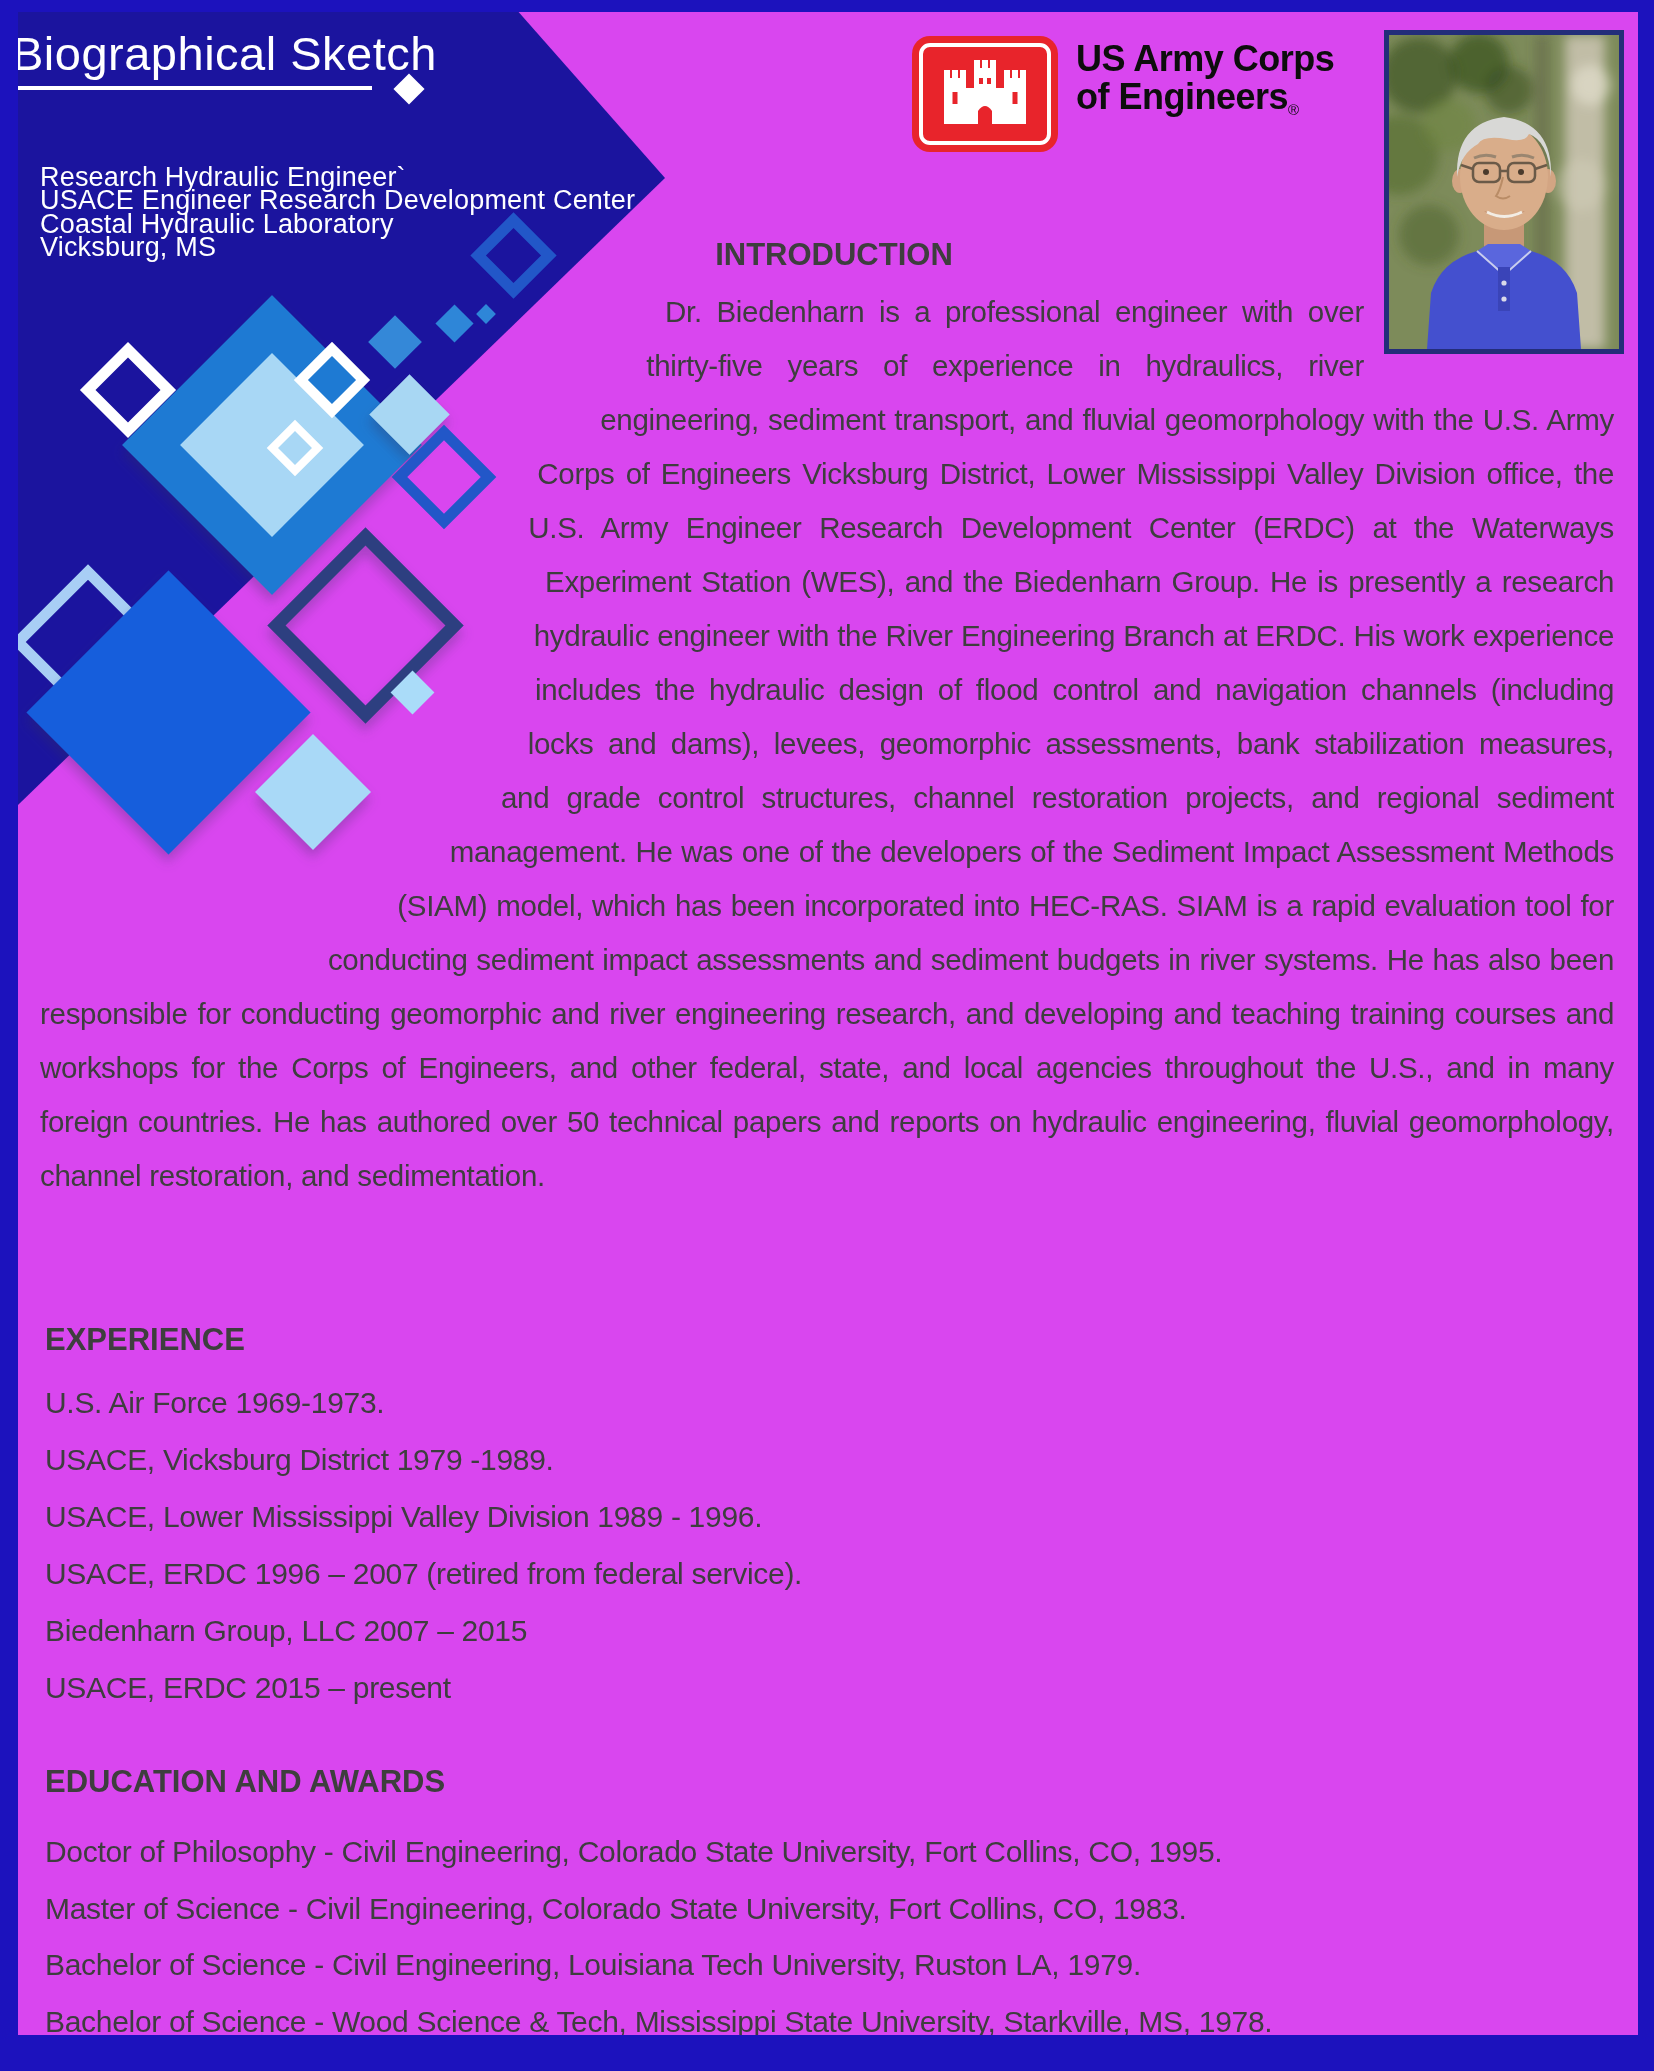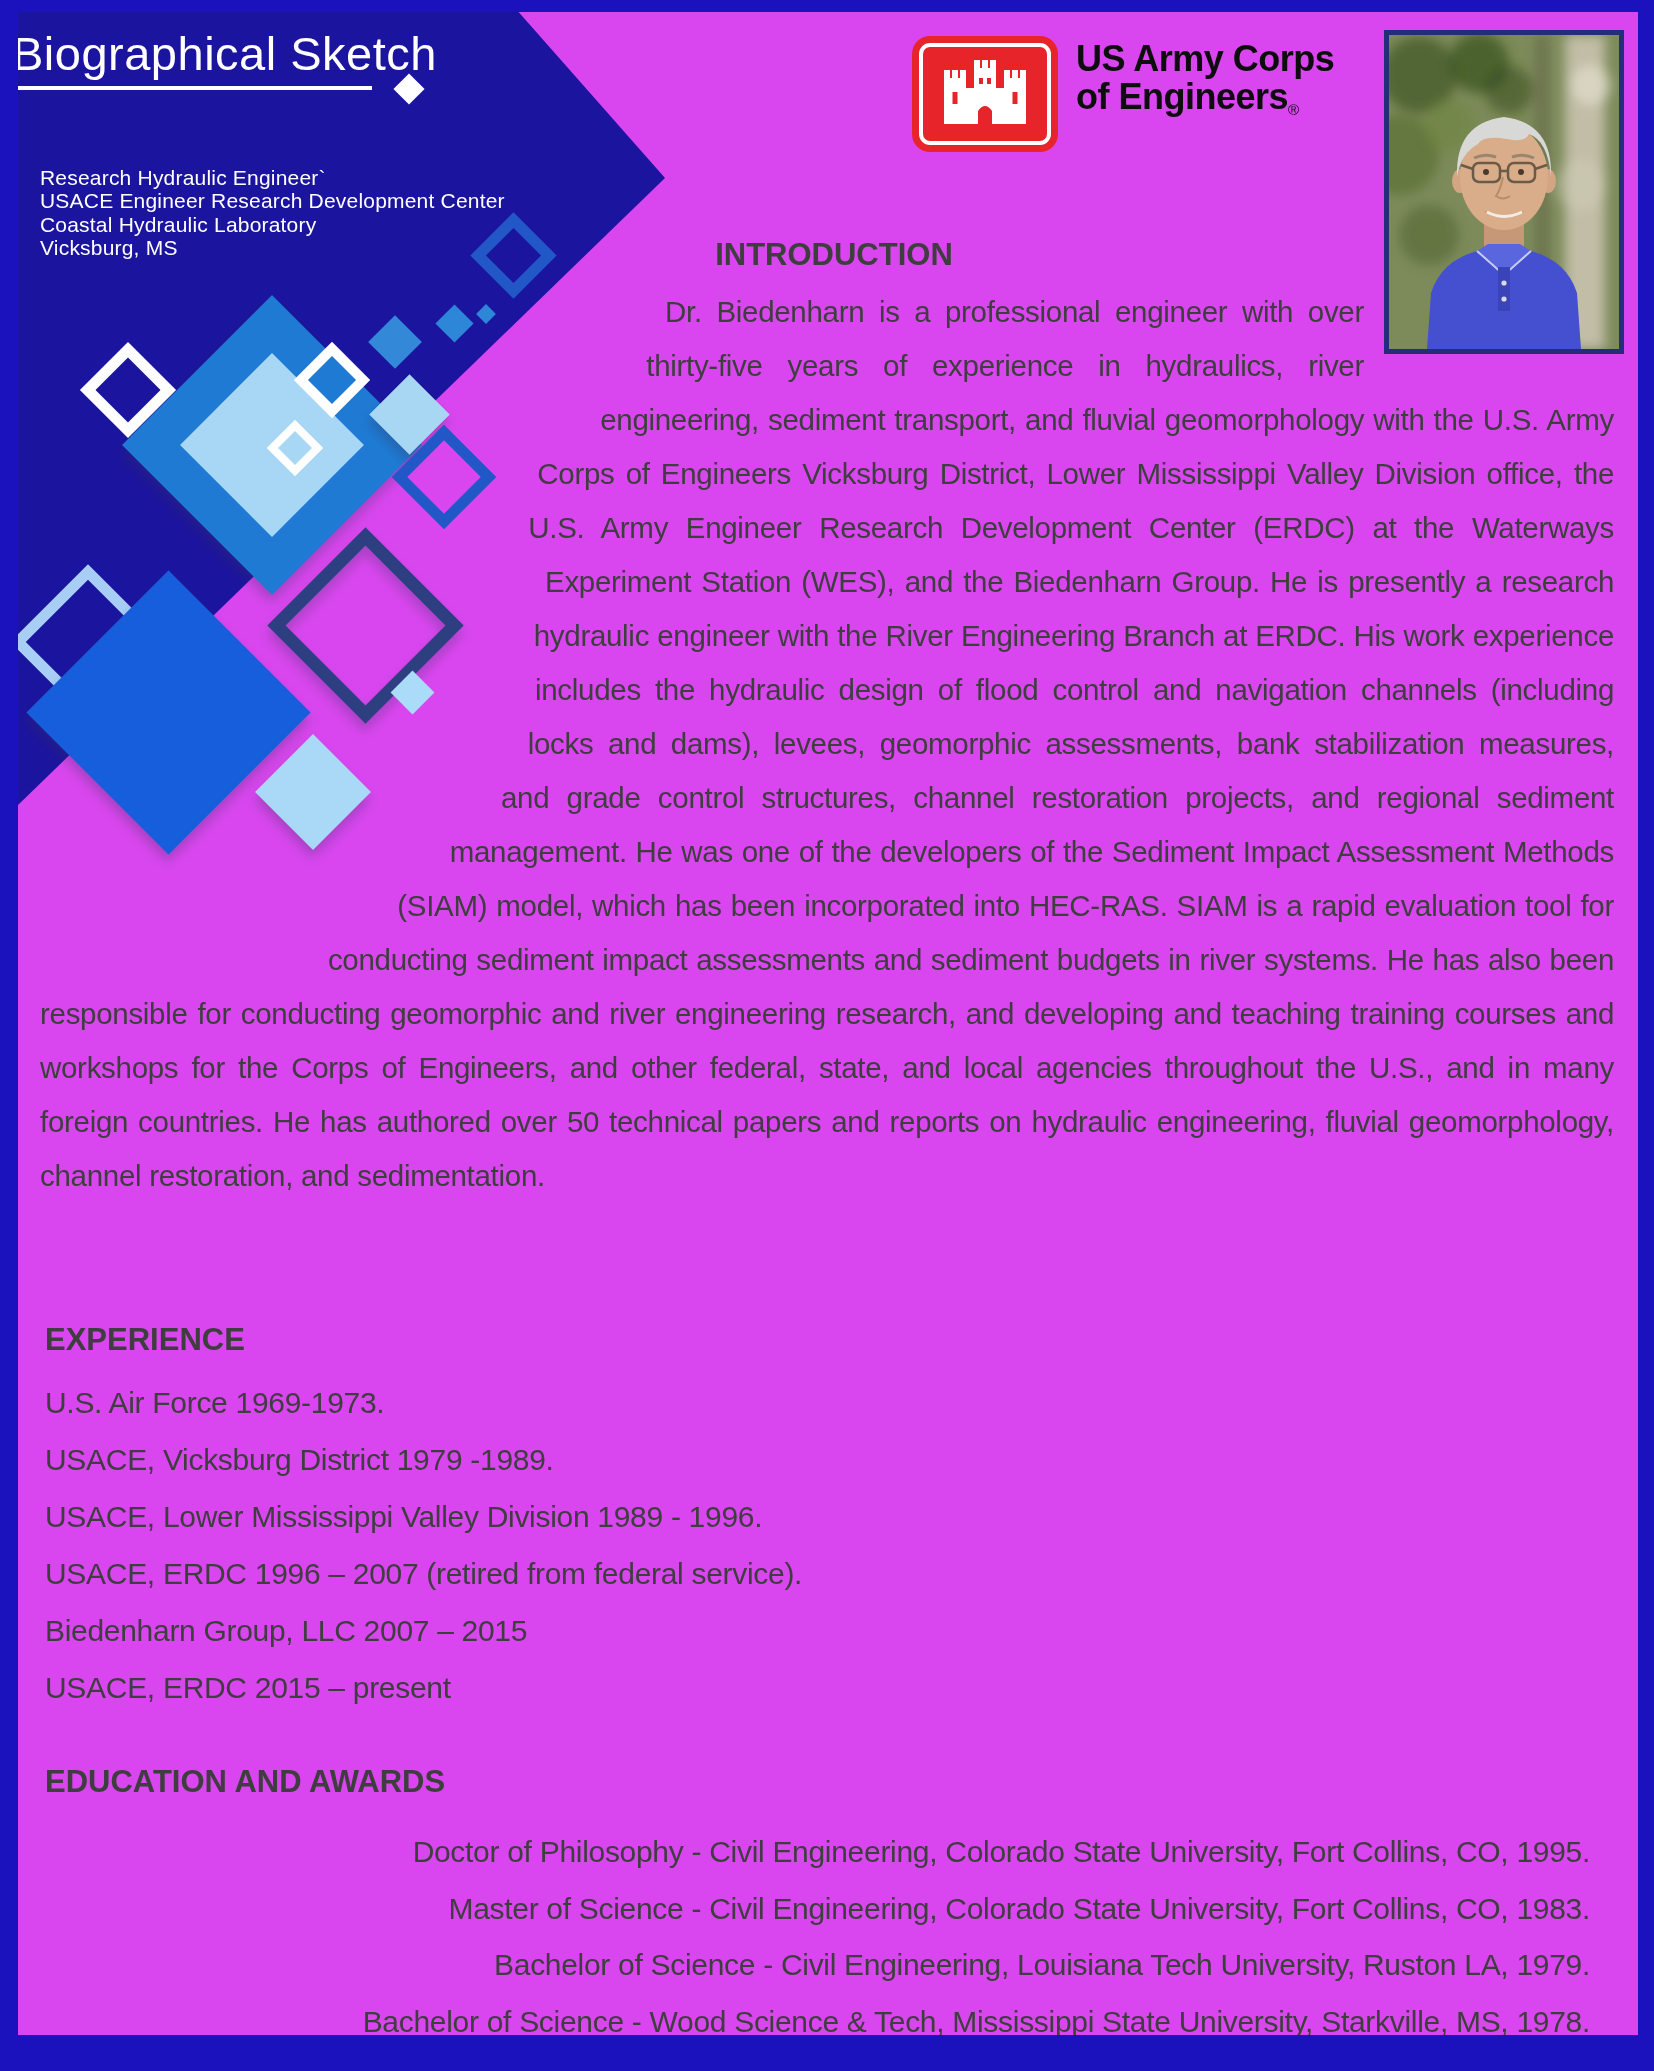--- a/index.html
+++ b/index.html
@@ -43,21 +43,21 @@
   .d10{left:397px;top:677px;width:31px;height:31px;background:#aadcf9;z-index:6;}
   .d11{left:272px;top:751px;width:82px;height:82px;background:#a9d9f7;z-index:5;}
   .d12{left:68px;top:612px;width:201px;height:201px;background:#165edc;z-index:4;}
   .d13{left:33px;top:587px;width:110px;height:110px;border:11px solid #a8cef5;}
   
   .hdr{position:absolute;z-index:8;color:#fff;}
   .doc-title{left:12px;top:26px;font-size:47px;font-weight:400;letter-spacing:.5px;}
   .title-rule{position:absolute;left:0;top:86px;width:372px;height:4px;background:#fff;z-index:8;}
   .title-diamond{position:absolute;left:398px;top:78px;width:22px;height:22px;background:#fff;transform:rotate(45deg);z-index:8;}
   .person-name{left:40px;top:124px;font-size:40px;font-weight:400;letter-spacing:.3px;}
-  .person-roles{left:40px;top:166px;font-size:21px;line-height:23.4px;font-weight:400;letter-spacing:.2px;}
+  .person-roles{left:40px;top:166px;font-size:27px;line-height:23.4px;font-weight:400;letter-spacing:.2px;}
   
   .logo-box{
     position:absolute;left:912px;top:36px;width:146px;height:116px;
     background:#e8242b;border-radius:18px;z-index:8;
   }
   .logo-ring{position:absolute;inset:7px;border:4px solid #fff;border-radius:11px;}
   .logo-castle{position:absolute;left:23px;top:16px;}
   .logo-text{
     position:absolute;left:1076px;top:40px;z-index:8;
     font-size:36px;line-height:38px;font-weight:700;color:#0d0d0d;letter-spacing:-.5px;
@@ -89,21 +89,21 @@
   }
   
   .section{position:absolute;left:45px;width:1545px;z-index:10;color:#3e3e3e;}
   .sec-exp{top:1320px;}
   .sec-edu{top:1762px;}
   .sec-heading{margin:0;font-size:31px;font-weight:700;line-height:40px;color:#3e3e3e;}
   .sec-list{list-style:none;margin:0;padding:0;font-size:30px;letter-spacing:-.3px;}
   .sec-exp .sec-list{margin-top:14px;}
   .sec-exp .sec-list li{line-height:57px;}
   .sec-edu .sec-list{margin-top:22px;}
-  .sec-edu .sec-list li{line-height:56.5px;text-align:right;}
+  .sec-edu .sec-list li{line-height:56.5px;}
 </style>
 </head>
 <body>
 
 <div class="page">
 
   <div class="banner"></div>
 
   <div class="dia d5a shadowed"></div>
   <div class="dia d5b"></div>

